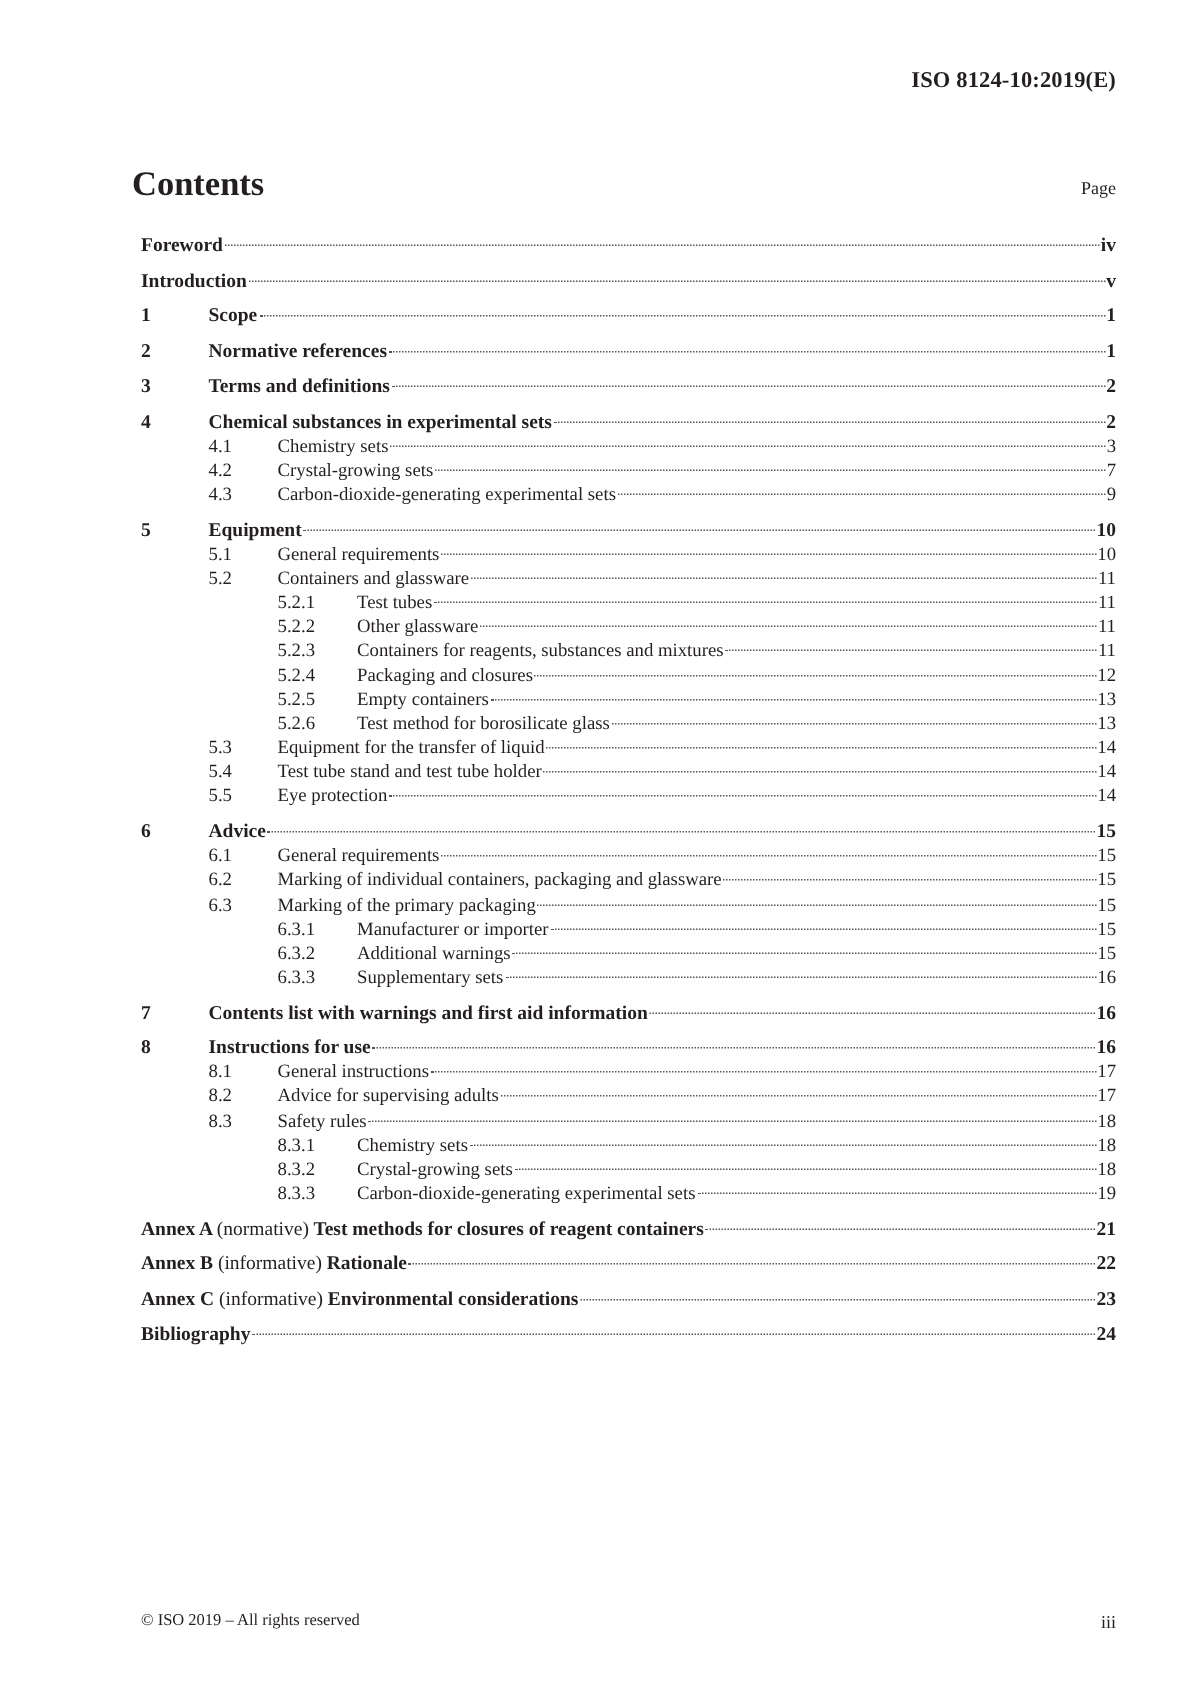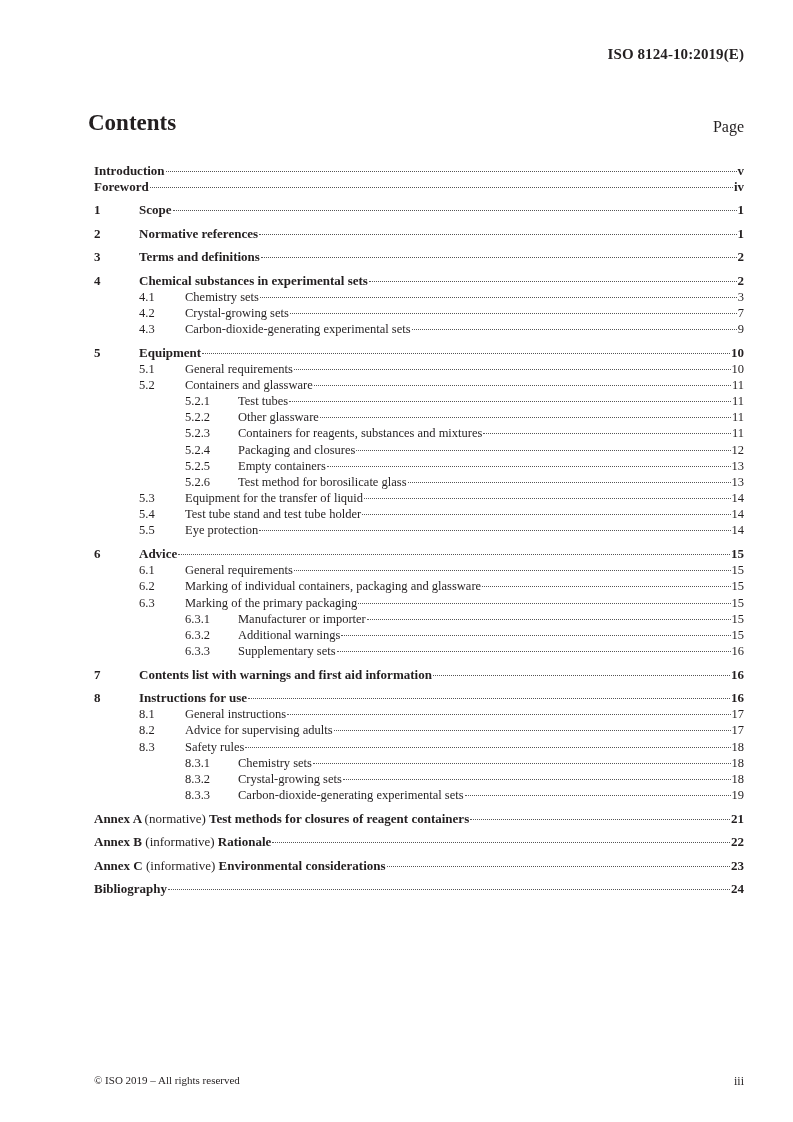--- a/index.html
+++ b/index.html
@@ -30,21 +30,21 @@
       left: 88px;
       font-family: "Liberation Serif", "DejaVu Serif", serif;
       font-weight: bold;
       font-size: 23px;
     }
     .page-label {
       position: absolute;
       top: 118px;
       right: 49px;
       font-family: "Liberation Serif", "DejaVu Serif", serif;
-      font-size: 16px;
+      font-size: 12px;
     }
     .toc {
       position: absolute;
       left: 94px;
       top: 155px;
       width: 650px;
       font-family: "Liberation Serif", "DejaVu Serif", serif;
     }
     .toc-row {
       display: flex;
@@ -99,33 +99,33 @@
   </style>
 </head>
 <body>
 
 <div class="doc-id">ISO 8124-10:2019(E)</div>
 <div class="contents-title">Contents</div>
 <div class="page-label">Page</div>
 
 <div class="toc">
 
-  <div class="toc-row l1">
-    <span class="title">Introduction</span>
-    <span class="leader"></span>
-    <span class="pg">v</span>
-  </div>
-
   <div class="toc-row l1 first">
     <span class="title">Foreword</span>
     <span class="leader"></span>
     <span class="pg">iv</span>
   </div>
 
   <div class="toc-row l1">
+    <span class="title">Introduction</span>
+    <span class="leader"></span>
+    <span class="pg">v</span>
+  </div>
+
+  <div class="toc-row l1">
     <span class="num">1</span>
     <span class="title">Scope</span>
     <span class="leader"></span>
     <span class="pg">1</span>
   </div>
 
   <div class="toc-row l1">
     <span class="num">2</span>
     <span class="title">Normative references</span>
     <span class="leader"></span>

